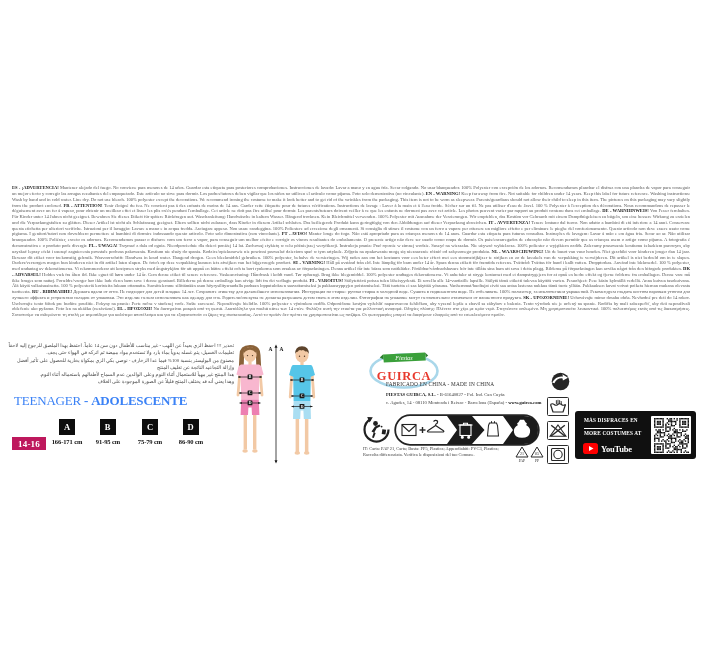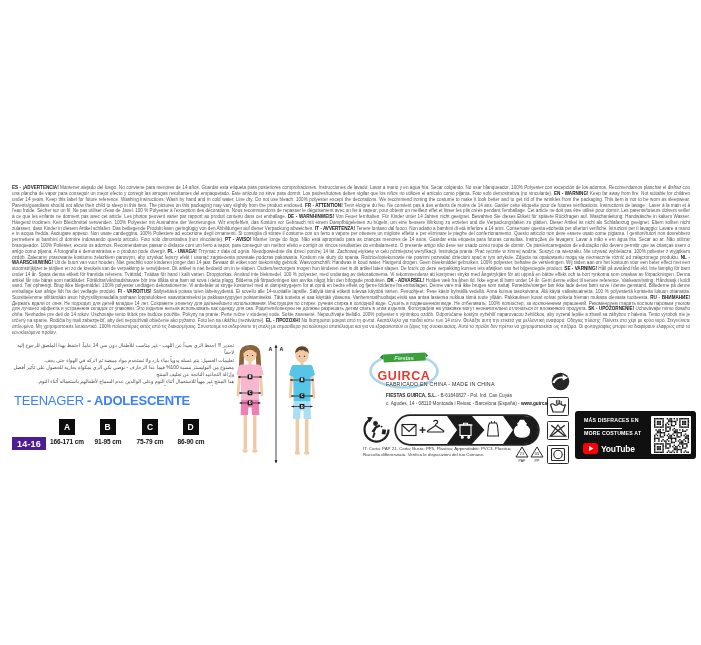--- a/index.html
+++ b/index.html
@@ -1,38 +1,38 @@
 <!DOCTYPE html>
 <html><head>
 <meta charset="utf-8">
 <style>
   *{margin:0;padding:0;box-sizing:border-box}
   html,body{background:#ffffff}
   body{width:701px;height:645px;overflow:hidden}
-  #canvas{position:relative;width:577px;height:645px;background:#fff;font-family:Liberation Sans, sans-serif;color:#222}
+  #canvas{position:relative;width:577px;height:645px;background:#fff;font-family:Liberation Serif, serif;color:#222}
   .abs{position:absolute}
   .half{transform:scale(.5);transform-origin:0 0}
 
   
   .warnings{left:12px;top:185px;width:678px;height:157px;overflow:hidden}
   .warnings .content{width:1356px;font-size:9.2px;line-height:11.55px;text-align:justify;color:#575757}
   .warnings .content b{color:#1d1d1d;font-weight:700}
 
   
   .arabic{left:8px;top:342px;width:226px;height:44px;overflow:hidden}
   .arabic .content{width:452px;direction:rtl;text-align:right;font-size:9.8px;line-height:14.4px;color:#4c4c4c}
 
   
   .heading{left:14px;top:393px;font-size:13px;letter-spacing:-.2px;color:#3b82f6;white-space:nowrap}
   .heading .sep{margin:0 3px;font-weight:700}
   .heading .bold{font-weight:700}
   .msq{top:419px;width:16px;height:16px;background:#0d0d0d;color:#fff;font-weight:700;font-size:8.5px;display:flex;align-items:center;justify-content:center}
   .mval{top:438px;width:44px;height:9px;overflow:visible}
   .mval .content{width:88px;font-size:13px;font-weight:700;text-align:center;letter-spacing:-.2px;color:#111}
-  .badge{left:12px;top:437px;width:34px;height:13px;background:#4c1d95;color:#fff;font-size:9px;font-weight:700;display:flex;align-items:center;justify-content:center;letter-spacing:.2px}
+  .badge{left:12px;top:437px;width:34px;height:13px;background:#be185d;color:#fff;font-size:9px;font-weight:700;display:flex;align-items:center;justify-content:center;letter-spacing:.2px}
 
   
   .origin{left:386px;top:381px;width:170px}
   .origin .content{width:340px;font-size:10.6px;letter-spacing:.4px;color:#2e2e2e;white-space:nowrap}
   .mline{width:175px}
   .mline .content{width:350px;font-size:9.4px;color:#3c3c3c;white-space:nowrap}
   .mline .content b{color:#161616}
   .company{left:386px;top:392px}
   .address{left:386px;top:400px}
   .disposal{left:363px;top:446px;width:152px}

